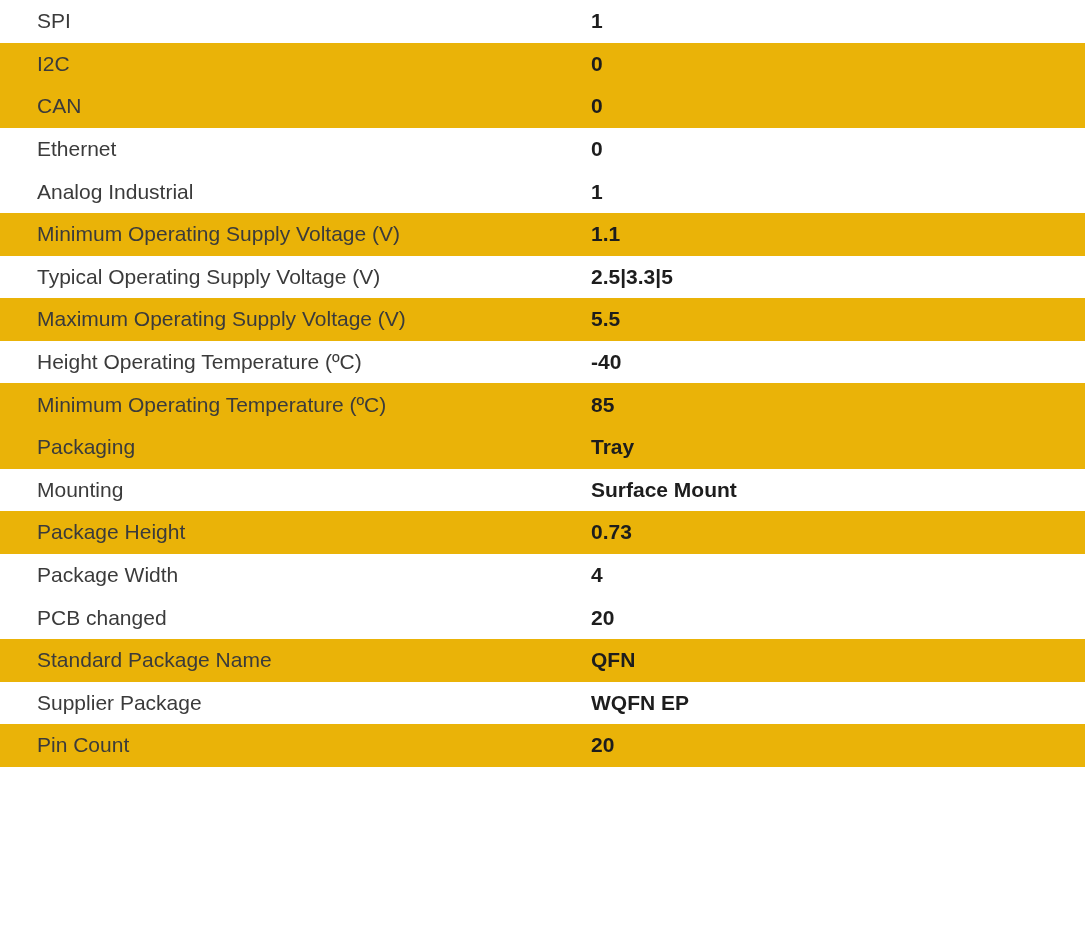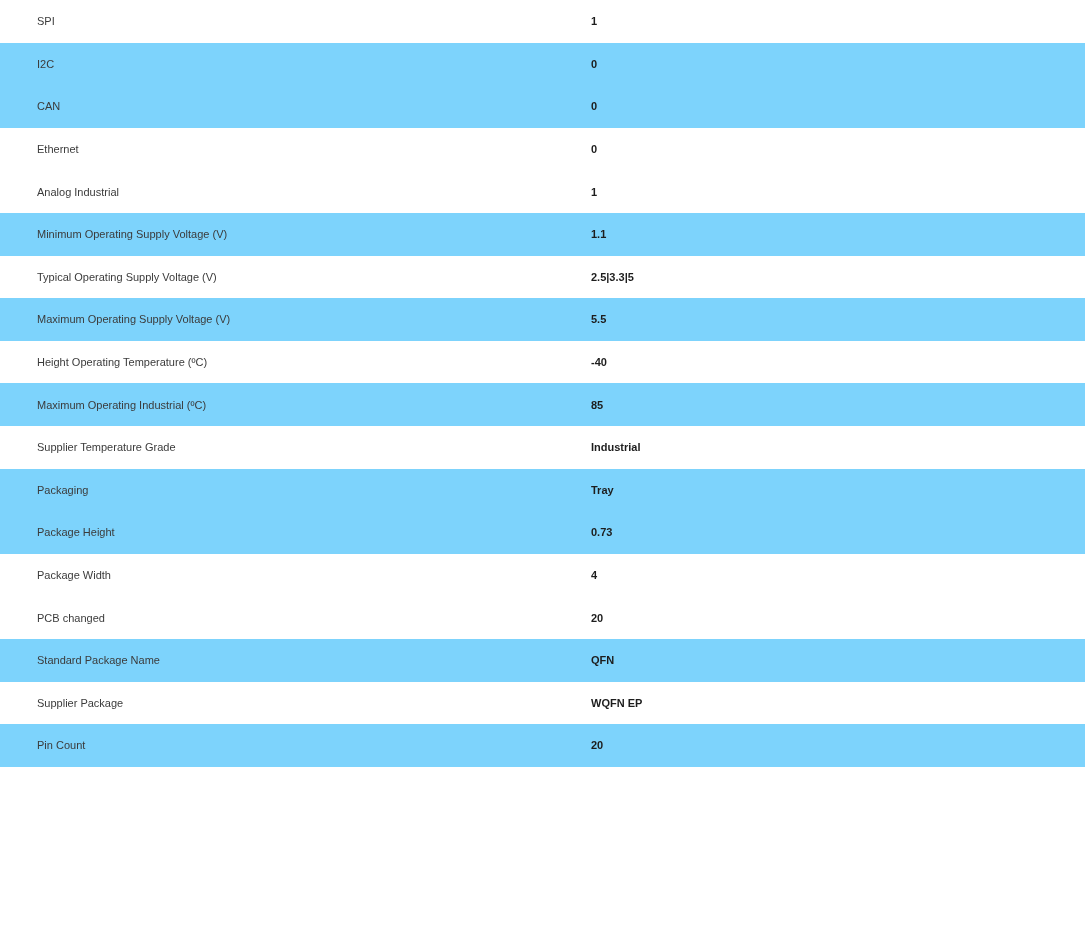--- a/index.html
+++ b/index.html
@@ -16,29 +16,29 @@
   }
   .spec-table {
     width: 1085px;
     border-collapse: collapse;
     table-layout: fixed;
   }
   .spec-table tr {
     height: 42.6px;
   }
   .spec-table tr.alt {
-    background: #7dd3fc;
+    background: #eab308;
   }
   .spec-table tr.plain {
     background: #ffffff;
   }
   .spec-table td {
     padding: 0 0 0 37px;
     vertical-align: middle;
-    font-size: 11px;
+    font-size: 21px;
     line-height: 20px;
   }
   .spec-table td.label {
     width: 526px;
     color: #3b3b3b;
     font-weight: 400;
   }
   .spec-table td.value {
     color: #1d1d1d;
     font-weight: bold;
@@ -80,30 +80,30 @@
     </tr>
     <tr class="alt">
       <td class="label">Maximum Operating Supply Voltage (V)</td>
       <td class="value">5.5</td>
     </tr>
     <tr class="plain">
       <td class="label">Height Operating Temperature (ºC)</td>
       <td class="value">-40</td>
     </tr>
     <tr class="alt">
-      <td class="label">Maximum Operating Industrial (ºC)</td>
+      <td class="label">Minimum Operating Temperature (ºC)</td>
       <td class="value">85</td>
-    </tr>
-    <tr class="plain">
-      <td class="label">Supplier Temperature Grade</td>
-      <td class="value">Industrial</td>
     </tr>
     <tr class="alt">
       <td class="label">Packaging</td>
       <td class="value">Tray</td>
+    </tr>
+    <tr class="plain">
+      <td class="label">Mounting</td>
+      <td class="value">Surface Mount</td>
     </tr>
     <tr class="alt">
       <td class="label">Package Height</td>
       <td class="value">0.73</td>
     </tr>
     <tr class="plain">
       <td class="label">Package Width</td>
       <td class="value">4</td>
     </tr>
     <tr class="plain">

